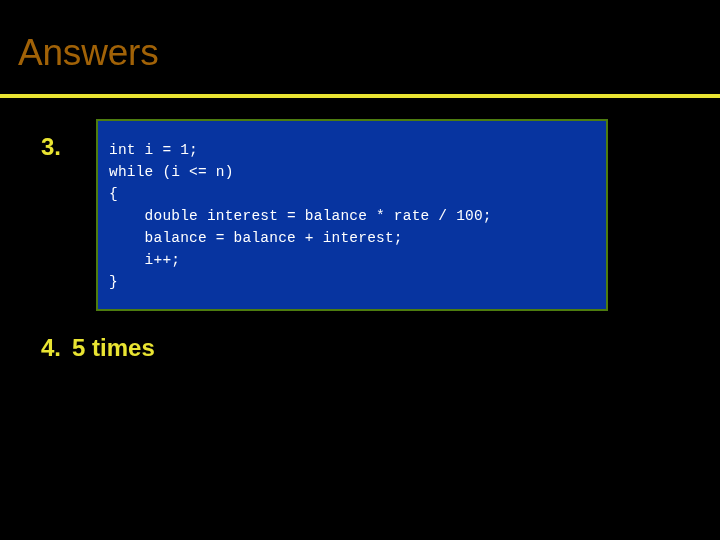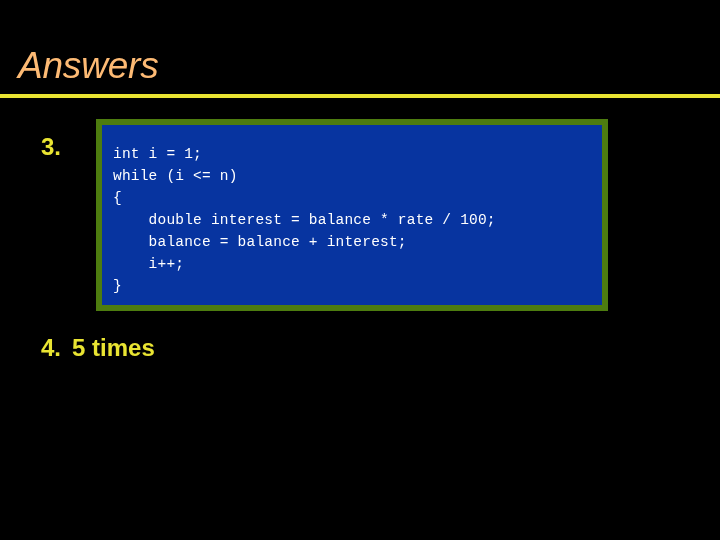--- a/index.html
+++ b/index.html
@@ -17,28 +17,27 @@
   .slide {
     position: absolute;
     inset: 0;
     background: #000000;
   }
 
   
   .slide-title {
     position: absolute;
     left: 18px;
-    top: 44px;
+    top: 31px;
     font-size: 37px;
     line-height: 44px;
     font-weight: 400;
-    color: #fdba74;
+    color: #a16207;
     letter-spacing: -0.2px;
     white-space: nowrap;
-    font-style: italic;
   }
   .title-rule {
     position: absolute;
     left: 0;
     top: 94px;
     width: 720px;
     height: 4px;
     background: #E9E432;
   }
 
@@ -54,21 +53,21 @@
     white-space: nowrap;
   }
 
   .code-box {
     position: absolute;
     left: 96px;
     top: 119px;
     width: 512px;
     height: 192px;
     background: #0734A0;
-    border: 6px solid #4d7c0f;
+    border: 2px solid #4d7c0f;
     box-sizing: border-box;
     overflow: hidden;
   }
   .code-lines {
     margin: 0;
     padding: 18px 0 0 11px;
     font-family: "Liberation Mono", "DejaVu Sans Mono", monospace;
     font-size: 14.5px;
     line-height: 22px;
     color: #FFFFFF;

